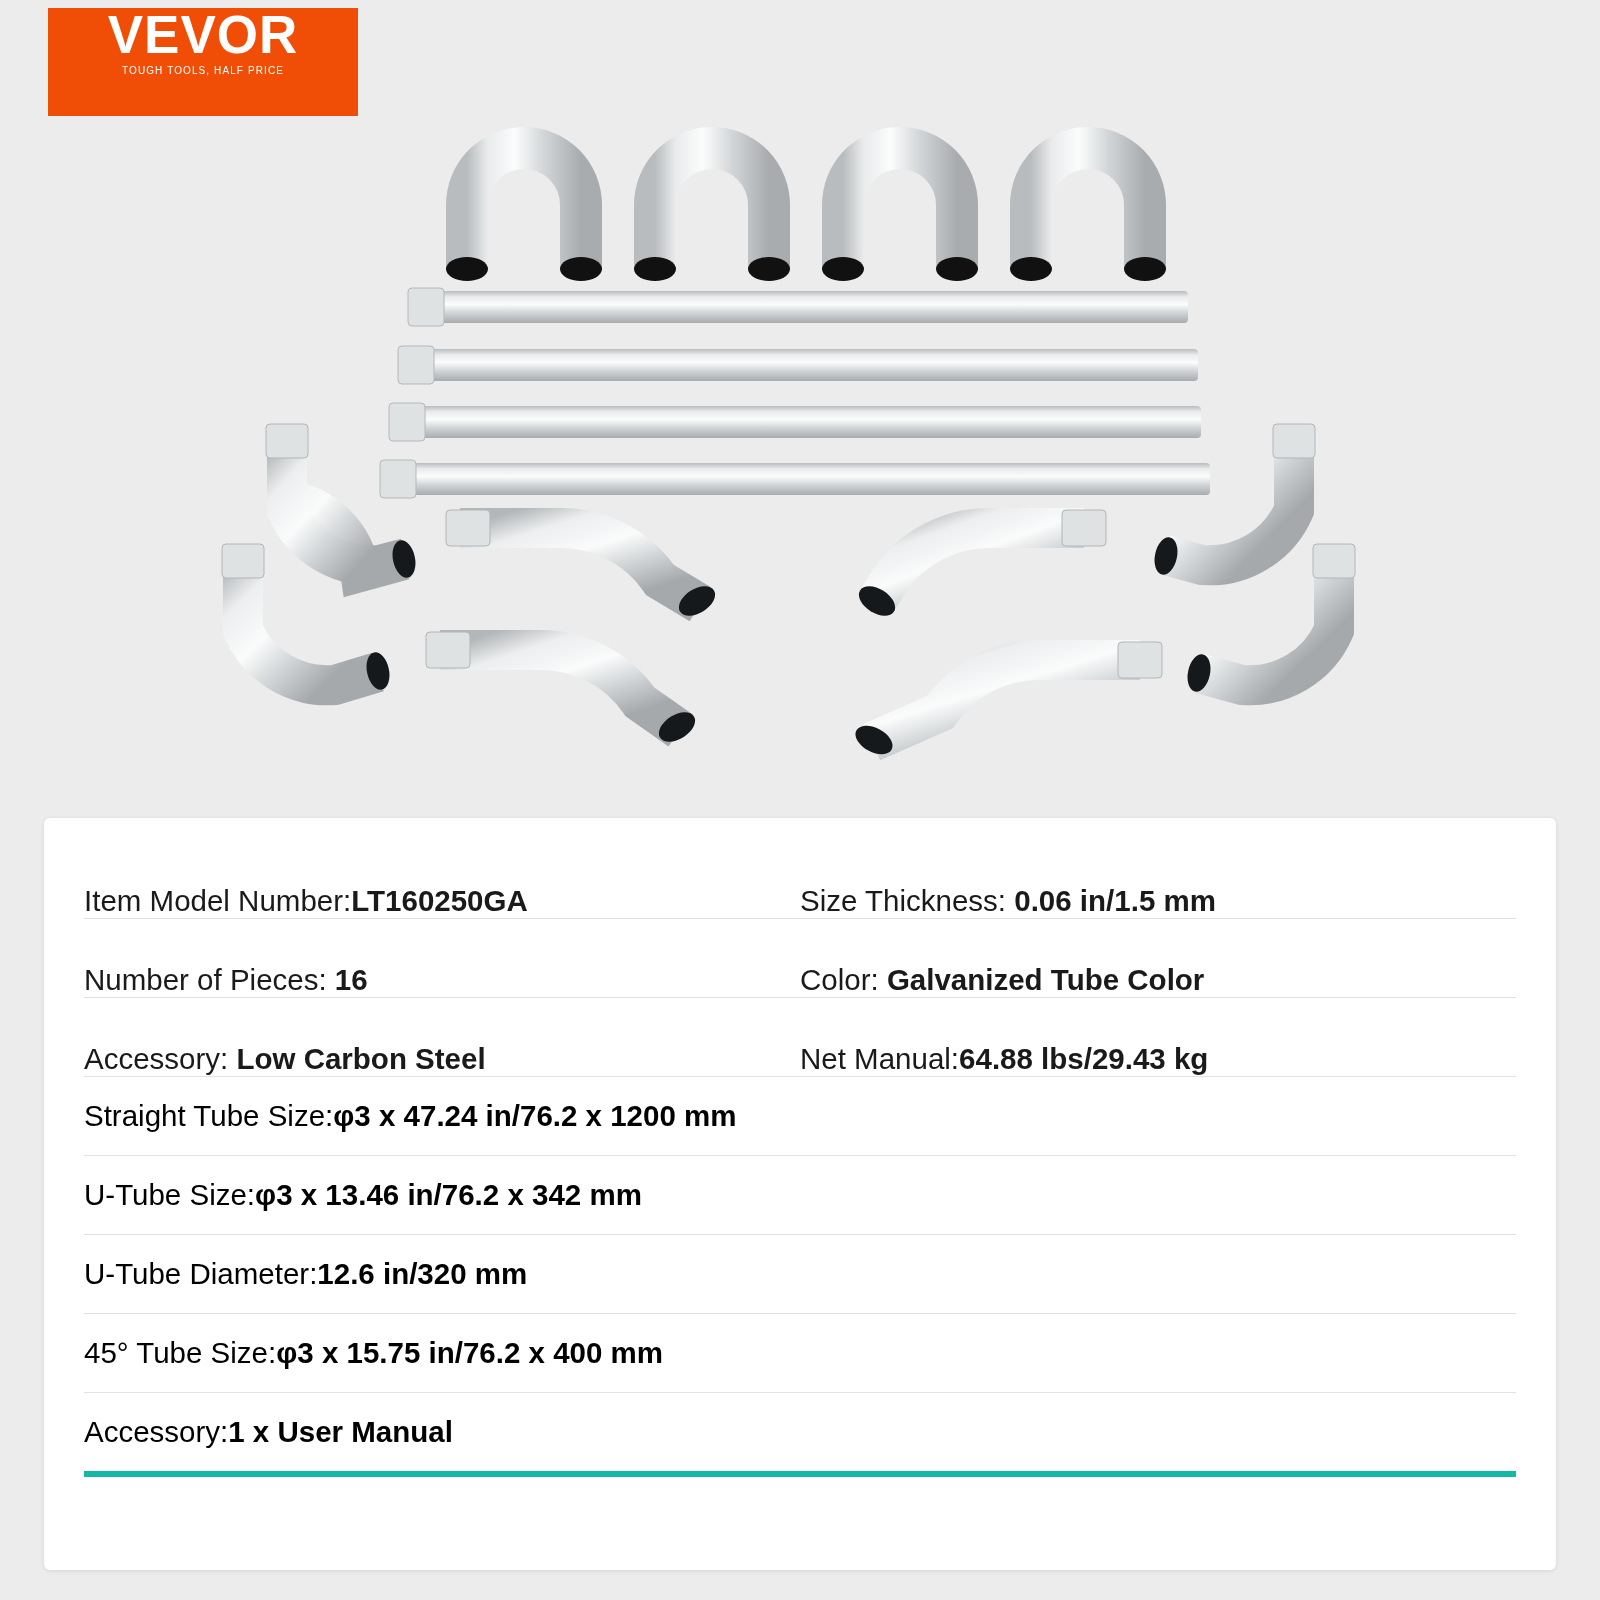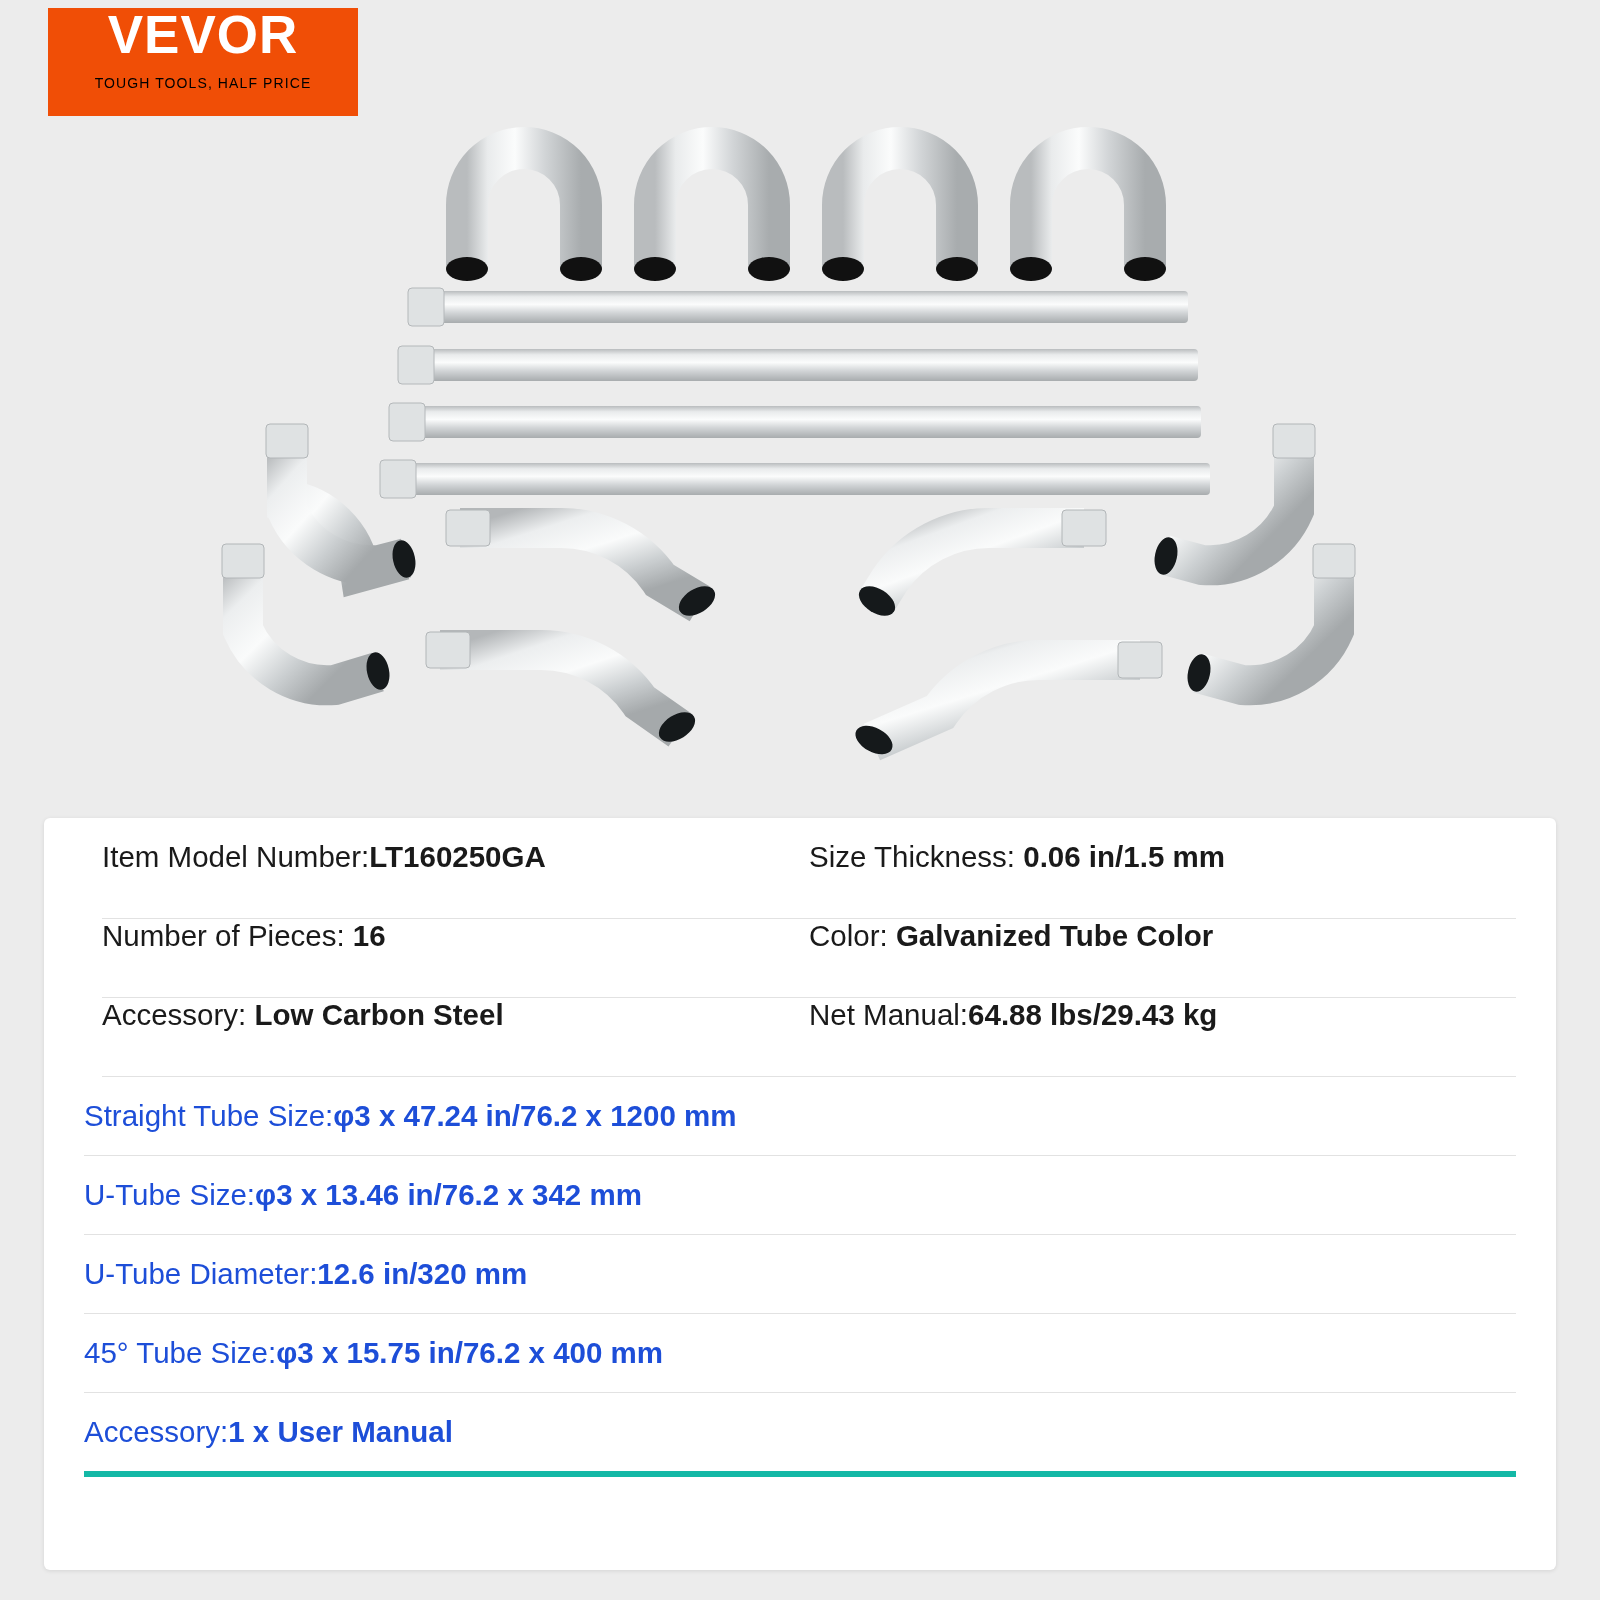--- a/index.html
+++ b/index.html
@@ -29,24 +29,24 @@
   }
   #logo .brand {
     color: #ffffff;
     font-size: 53px;
     font-weight: bold;
     letter-spacing: 1px;
     line-height: 1;
     font-family: "Liberation Sans", sans-serif;
   }
   #logo .tagline {
-    color: #000000;
-    font-size: 14px;
+    color: #ffffff;
+    font-size: 10px;
     letter-spacing: 1.1px;
-    margin-top: 14px;
+    margin-top: 4px;
     font-family: "Liberation Sans", sans-serif;
   }
 
   
   #hero {
     position: absolute;
     left: 0;
     top: 0;
     width: 1600px;
     height: 840px;
@@ -66,40 +66,39 @@
     padding: 0;
     box-sizing: border-box;
   }
   .spec-rows {
     padding: 22px 40px 0 40px;
   }
   .row2 {
     display: flex;
     border-bottom: 1px solid #e2e2e2;
     height: 78px;
-    align-items: flex-start;
-    margin-left: 18px;
+    align-items: flex-end;
   }
   .row2 .cell {
     width: 50%;
     font-size: 29.5px;
     color: #1a1a1a;
     white-space: nowrap;
   }
   .row1 {
     display: flex;
     border-bottom: 1px solid #e2e2e2;
     height: 78px;
     align-items: center;
   }
   .row1:last-child { border-bottom: 6px solid #14b8a6; }
   .row1 .cell {
     width: 100%;
     font-size: 29.5px;
-    color: #1d4ed8;
+    color: #000000;
     white-space: nowrap;
   }
   .lbl { font-weight: normal; }
   .val { font-weight: bold; }
 </style>
 </head>
 <body>
 
 <div id="hero">
   <svg width="1600" height="840" viewBox="0 0 1600 840">

